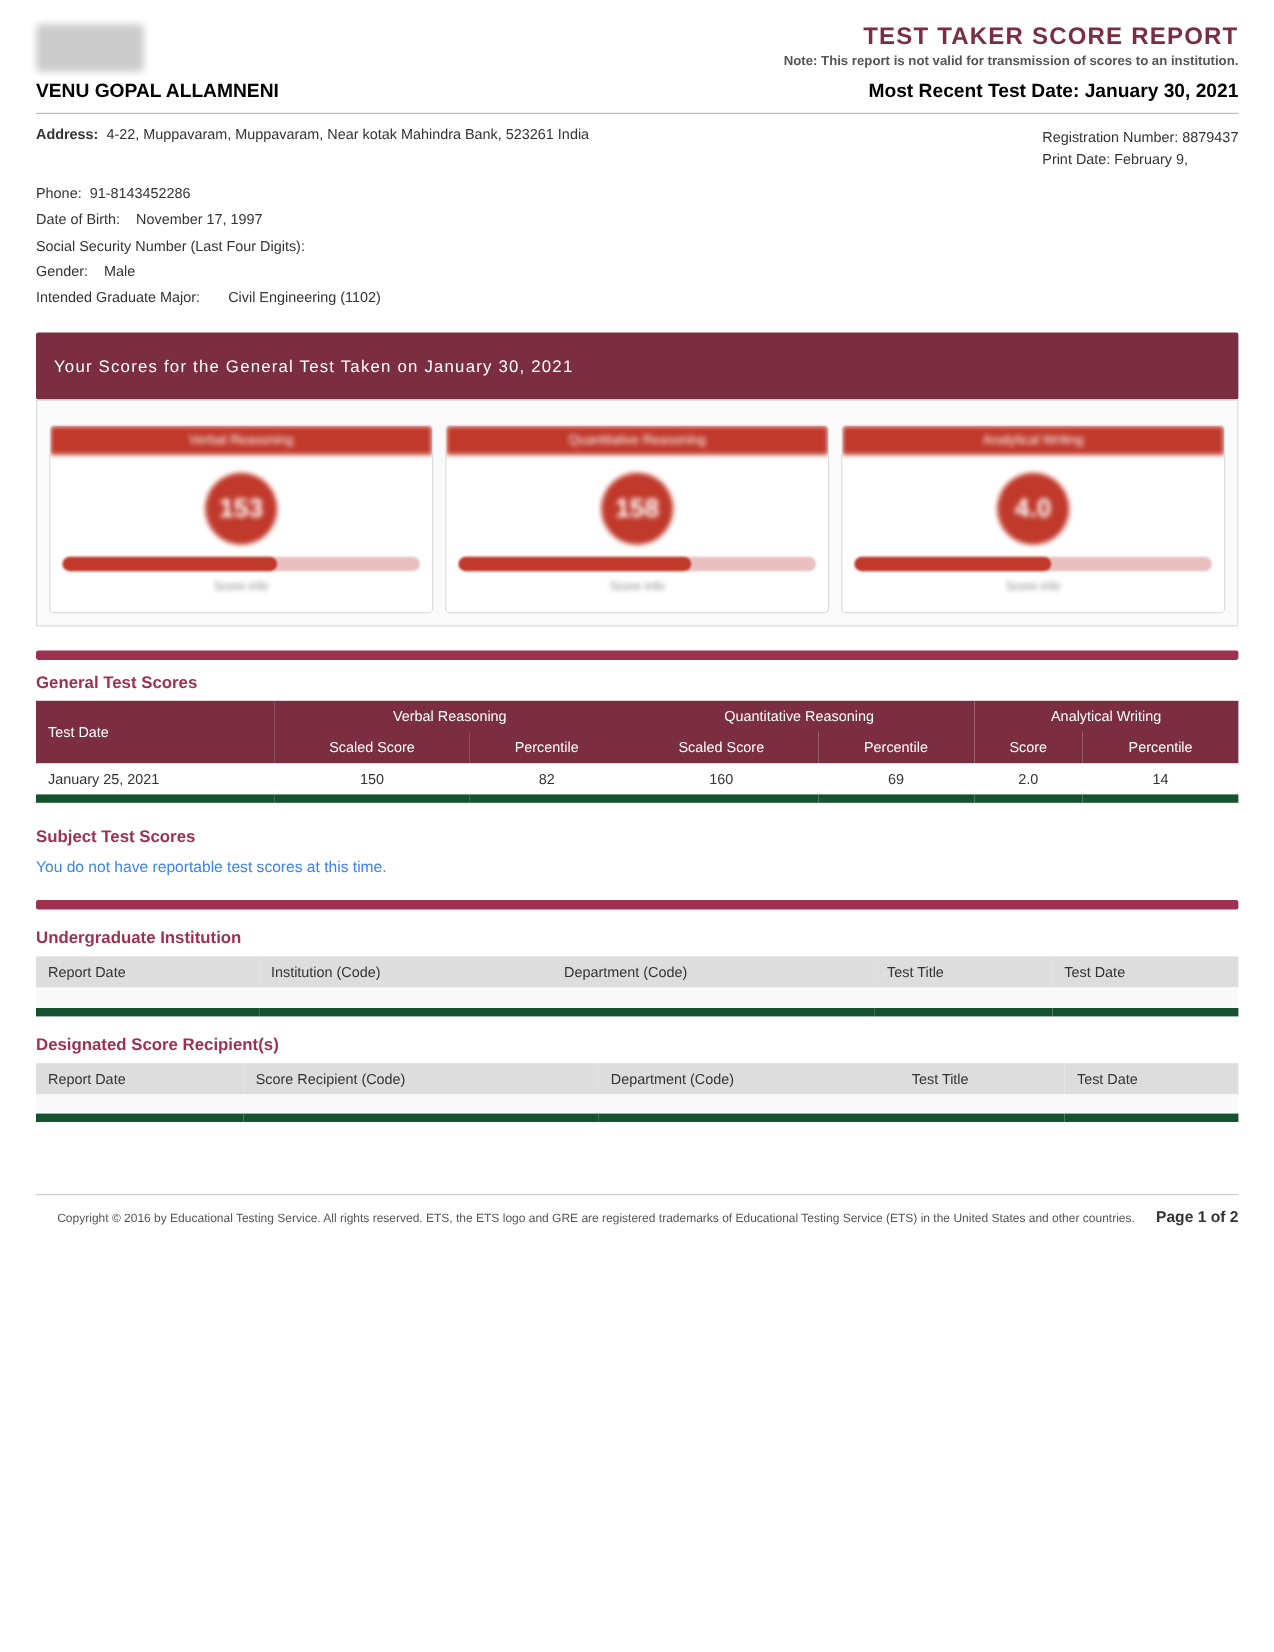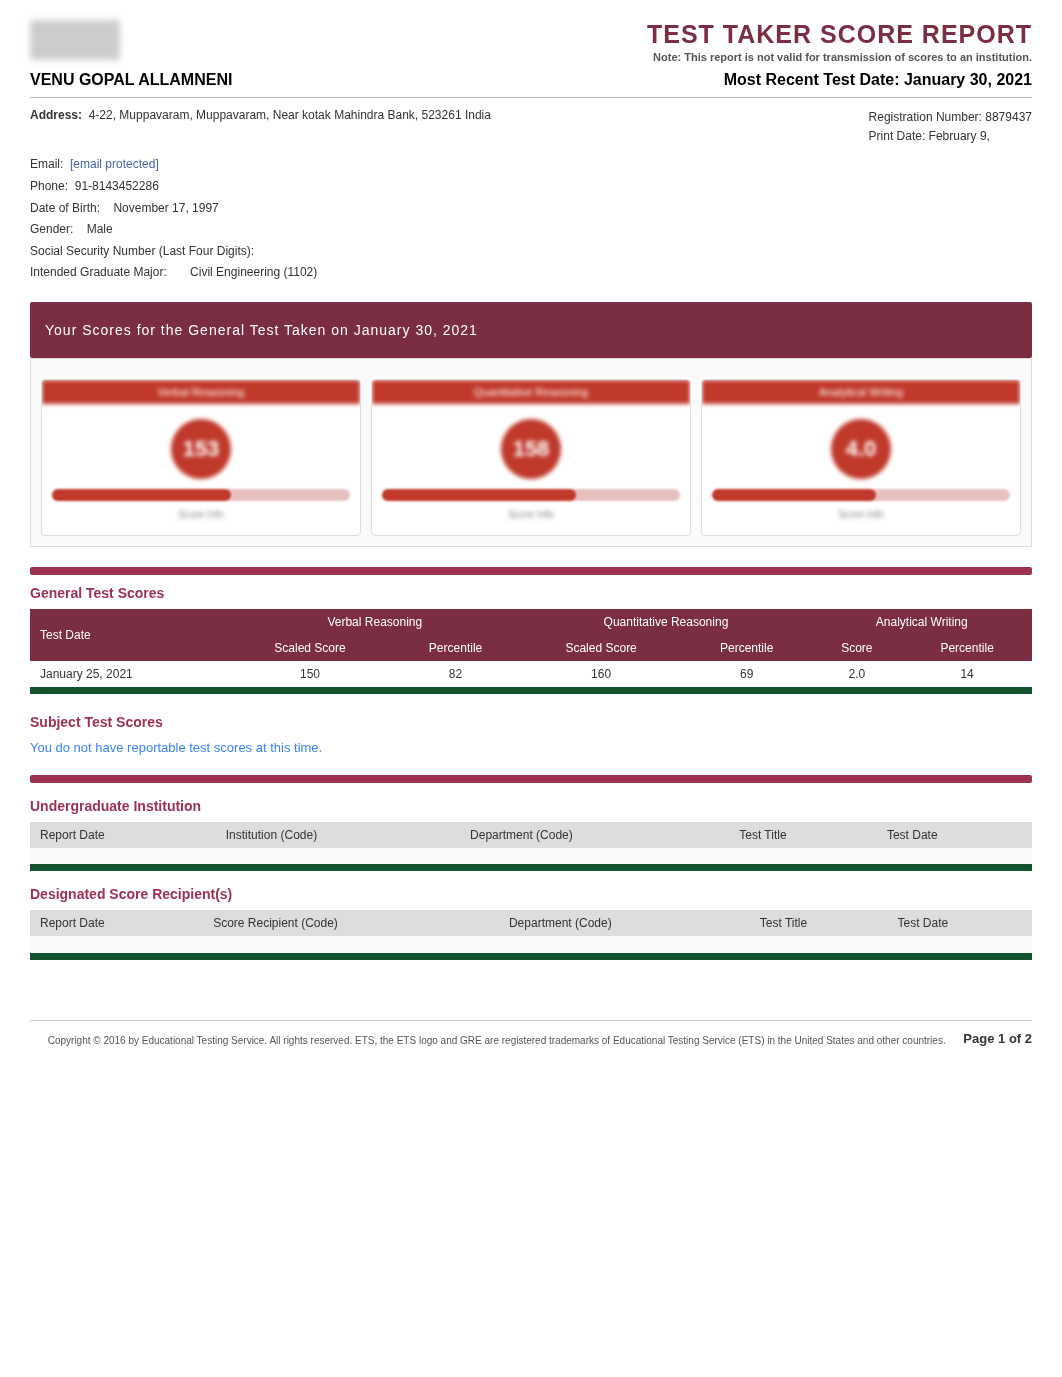--- a/index.html
+++ b/index.html
@@ -13,21 +13,21 @@
       padding: 20px 30px;
     }
     .logo-placeholder {
       width: 90px;
       height: 40px;
       background: #ccc;
       border-radius: 4px;
       filter: blur(3px);
     }
     .report-title {
-      font-size: 25px;
+      font-size: 20px;
       font-weight: bold;
       color: #7b2d42;
       letter-spacing: 1px;
       text-align: right;
     }
     .report-note {
       font-size: 11px;
       color: #555;
       text-align: right;
       margin-top: 2px;
@@ -241,37 +241,33 @@
     &nbsp;<span>4-22, Muppavaram, Muppavaram, Near kotak Mahindra Bank, 523261 India</span>
   </div>
   <div class="right-reg">
     <div>Registration Number: 8879437</div>
     <div>Print Date: February 9,</div>
   </div>
 </div>
 
 <div class="personal-info">
   <div>
-    <span>Email:</span>
-    &nbsp;<a href="#">[email protected]</a>
-  </div>
-  <div>
     <span>Phone:</span>
     &nbsp;<span>91-8143452286</span>
   </div>
   <div>
     <span>Date of Birth:</span>
     &nbsp;&nbsp;&nbsp;<span>November 17, 1997</span>
   </div>
   <div>
+    <span>Social Security Number (Last Four Digits):</span>
+  </div>
+  <div>
     <span>Gender:</span>
     &nbsp;&nbsp;&nbsp;<span>Male</span>
-  </div>
-  <div>
-    <span>Social Security Number (Last Four Digits):</span>
   </div>
   <div>
     <span>Intended Graduate Major:</span>
     &nbsp;&nbsp;&nbsp;&nbsp;&nbsp;&nbsp;<span>Civil Engineering (1102)</span>
   </div>
 </div>
 
 <div class="scores-banner">
   <span>Your  Scores   for  the  General   Test  Taken  on  January   30,  2021</span>
 </div>

